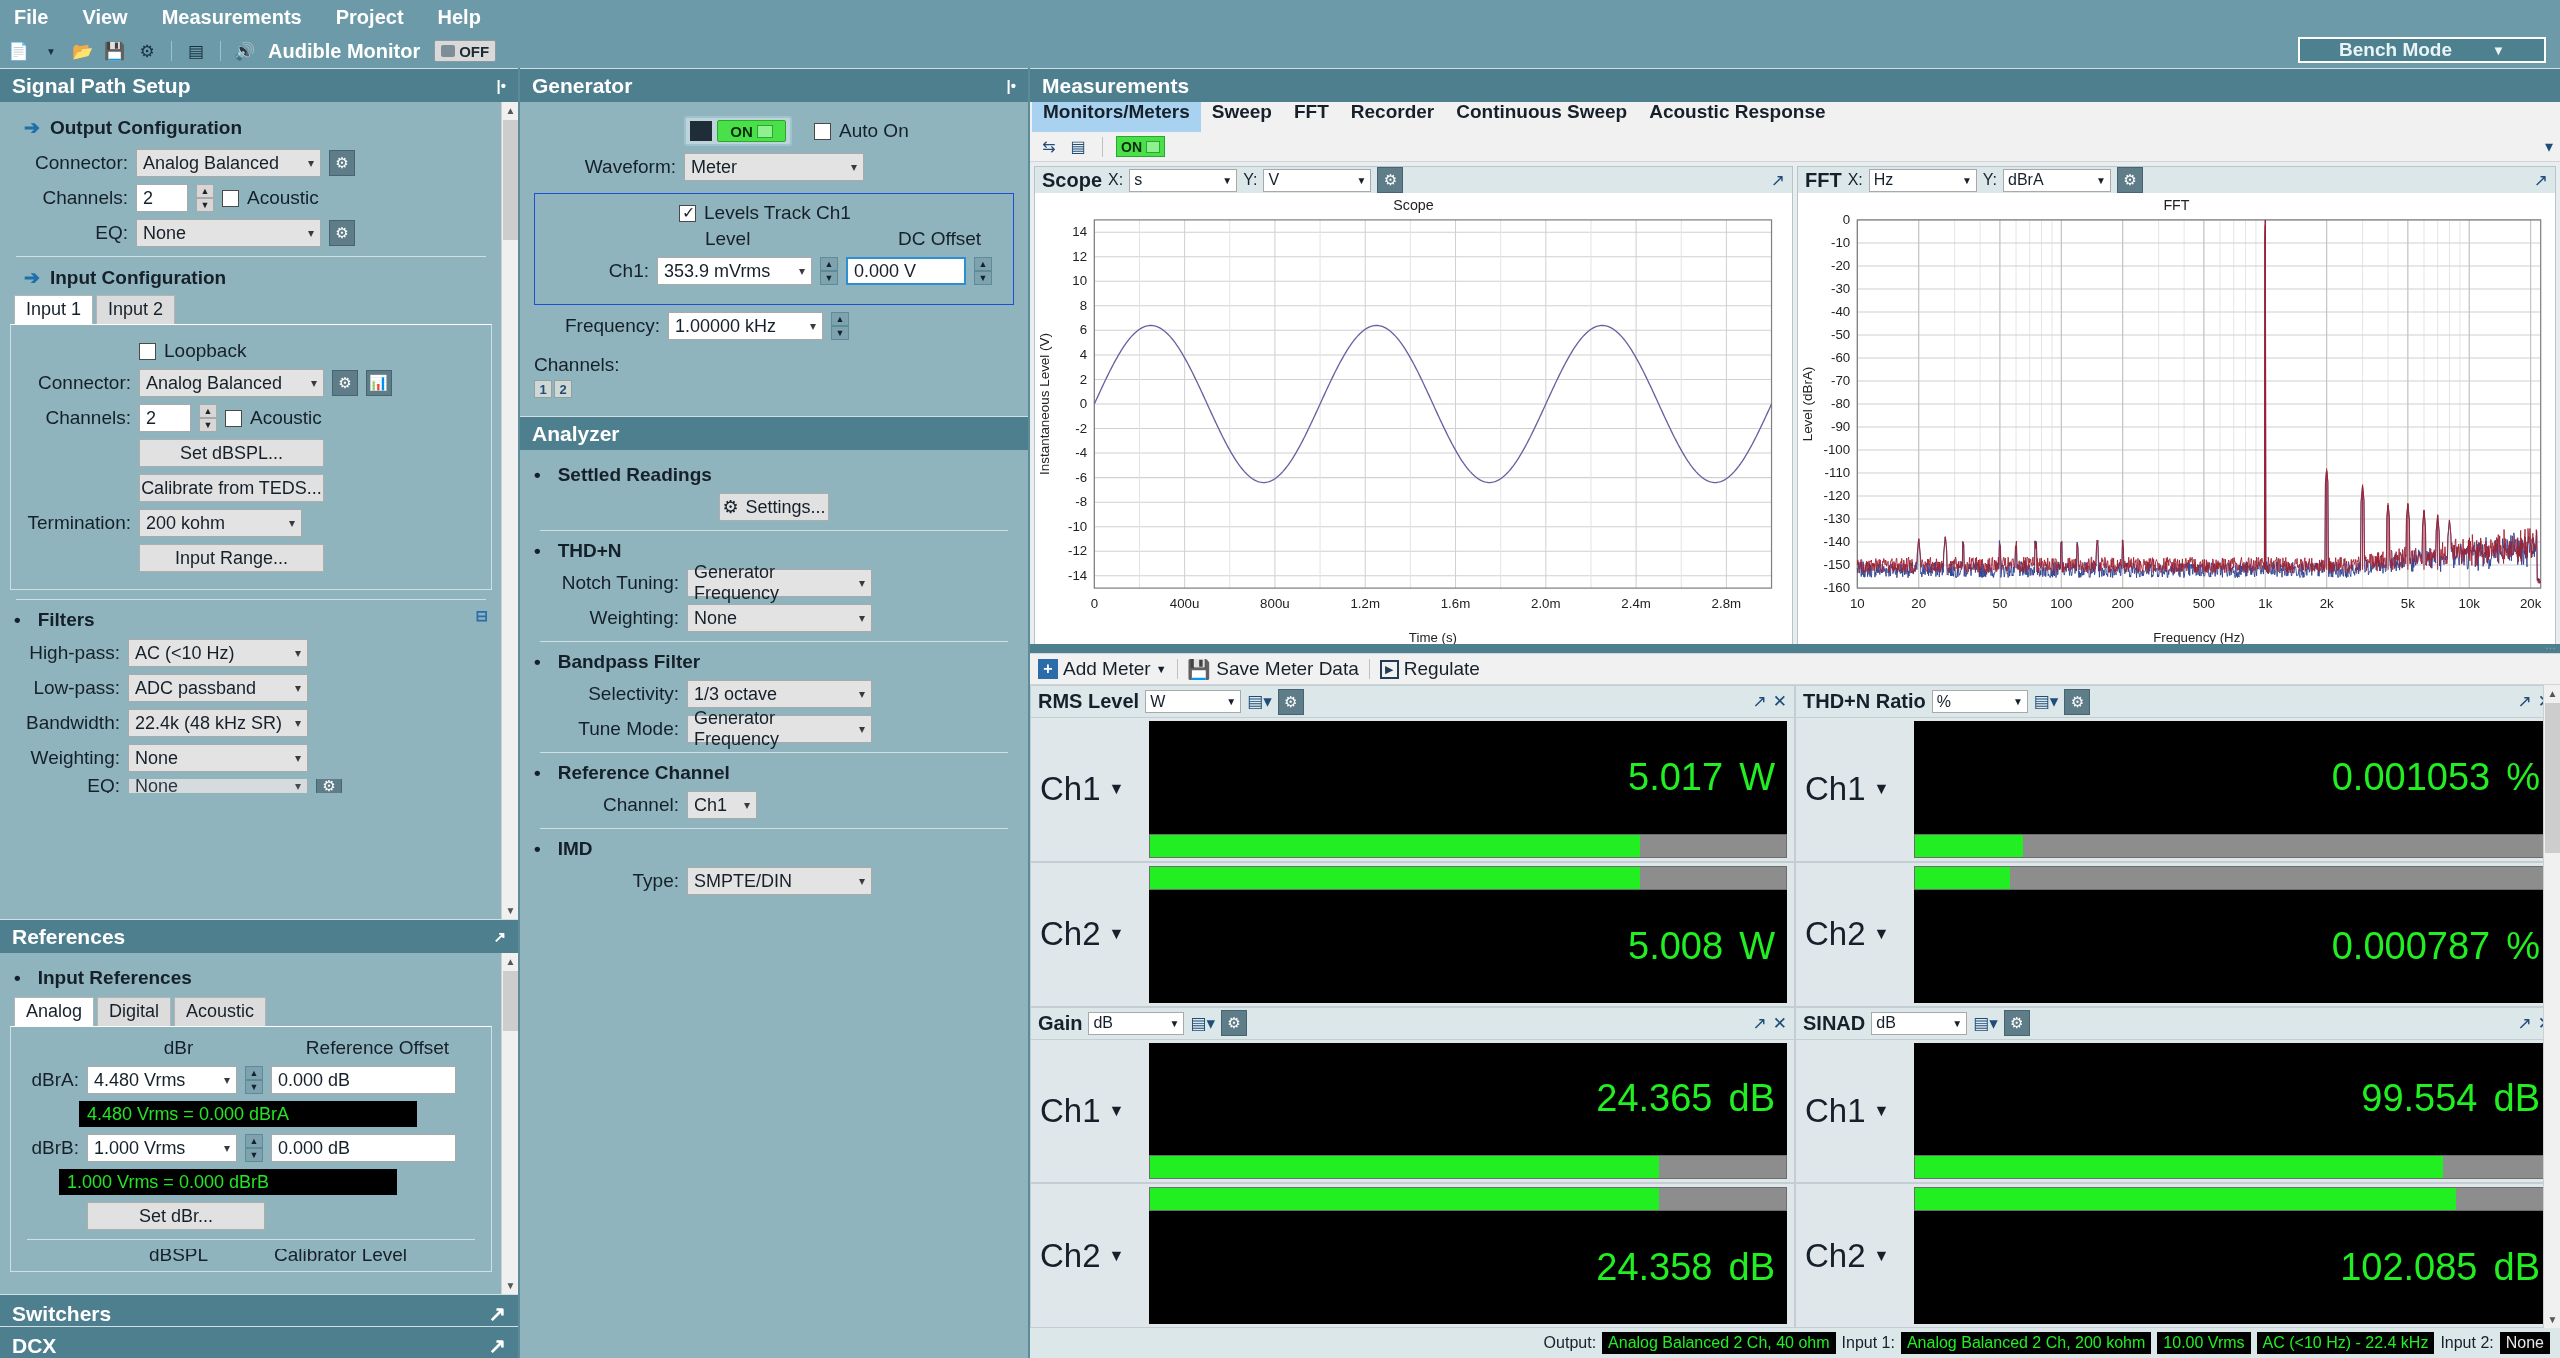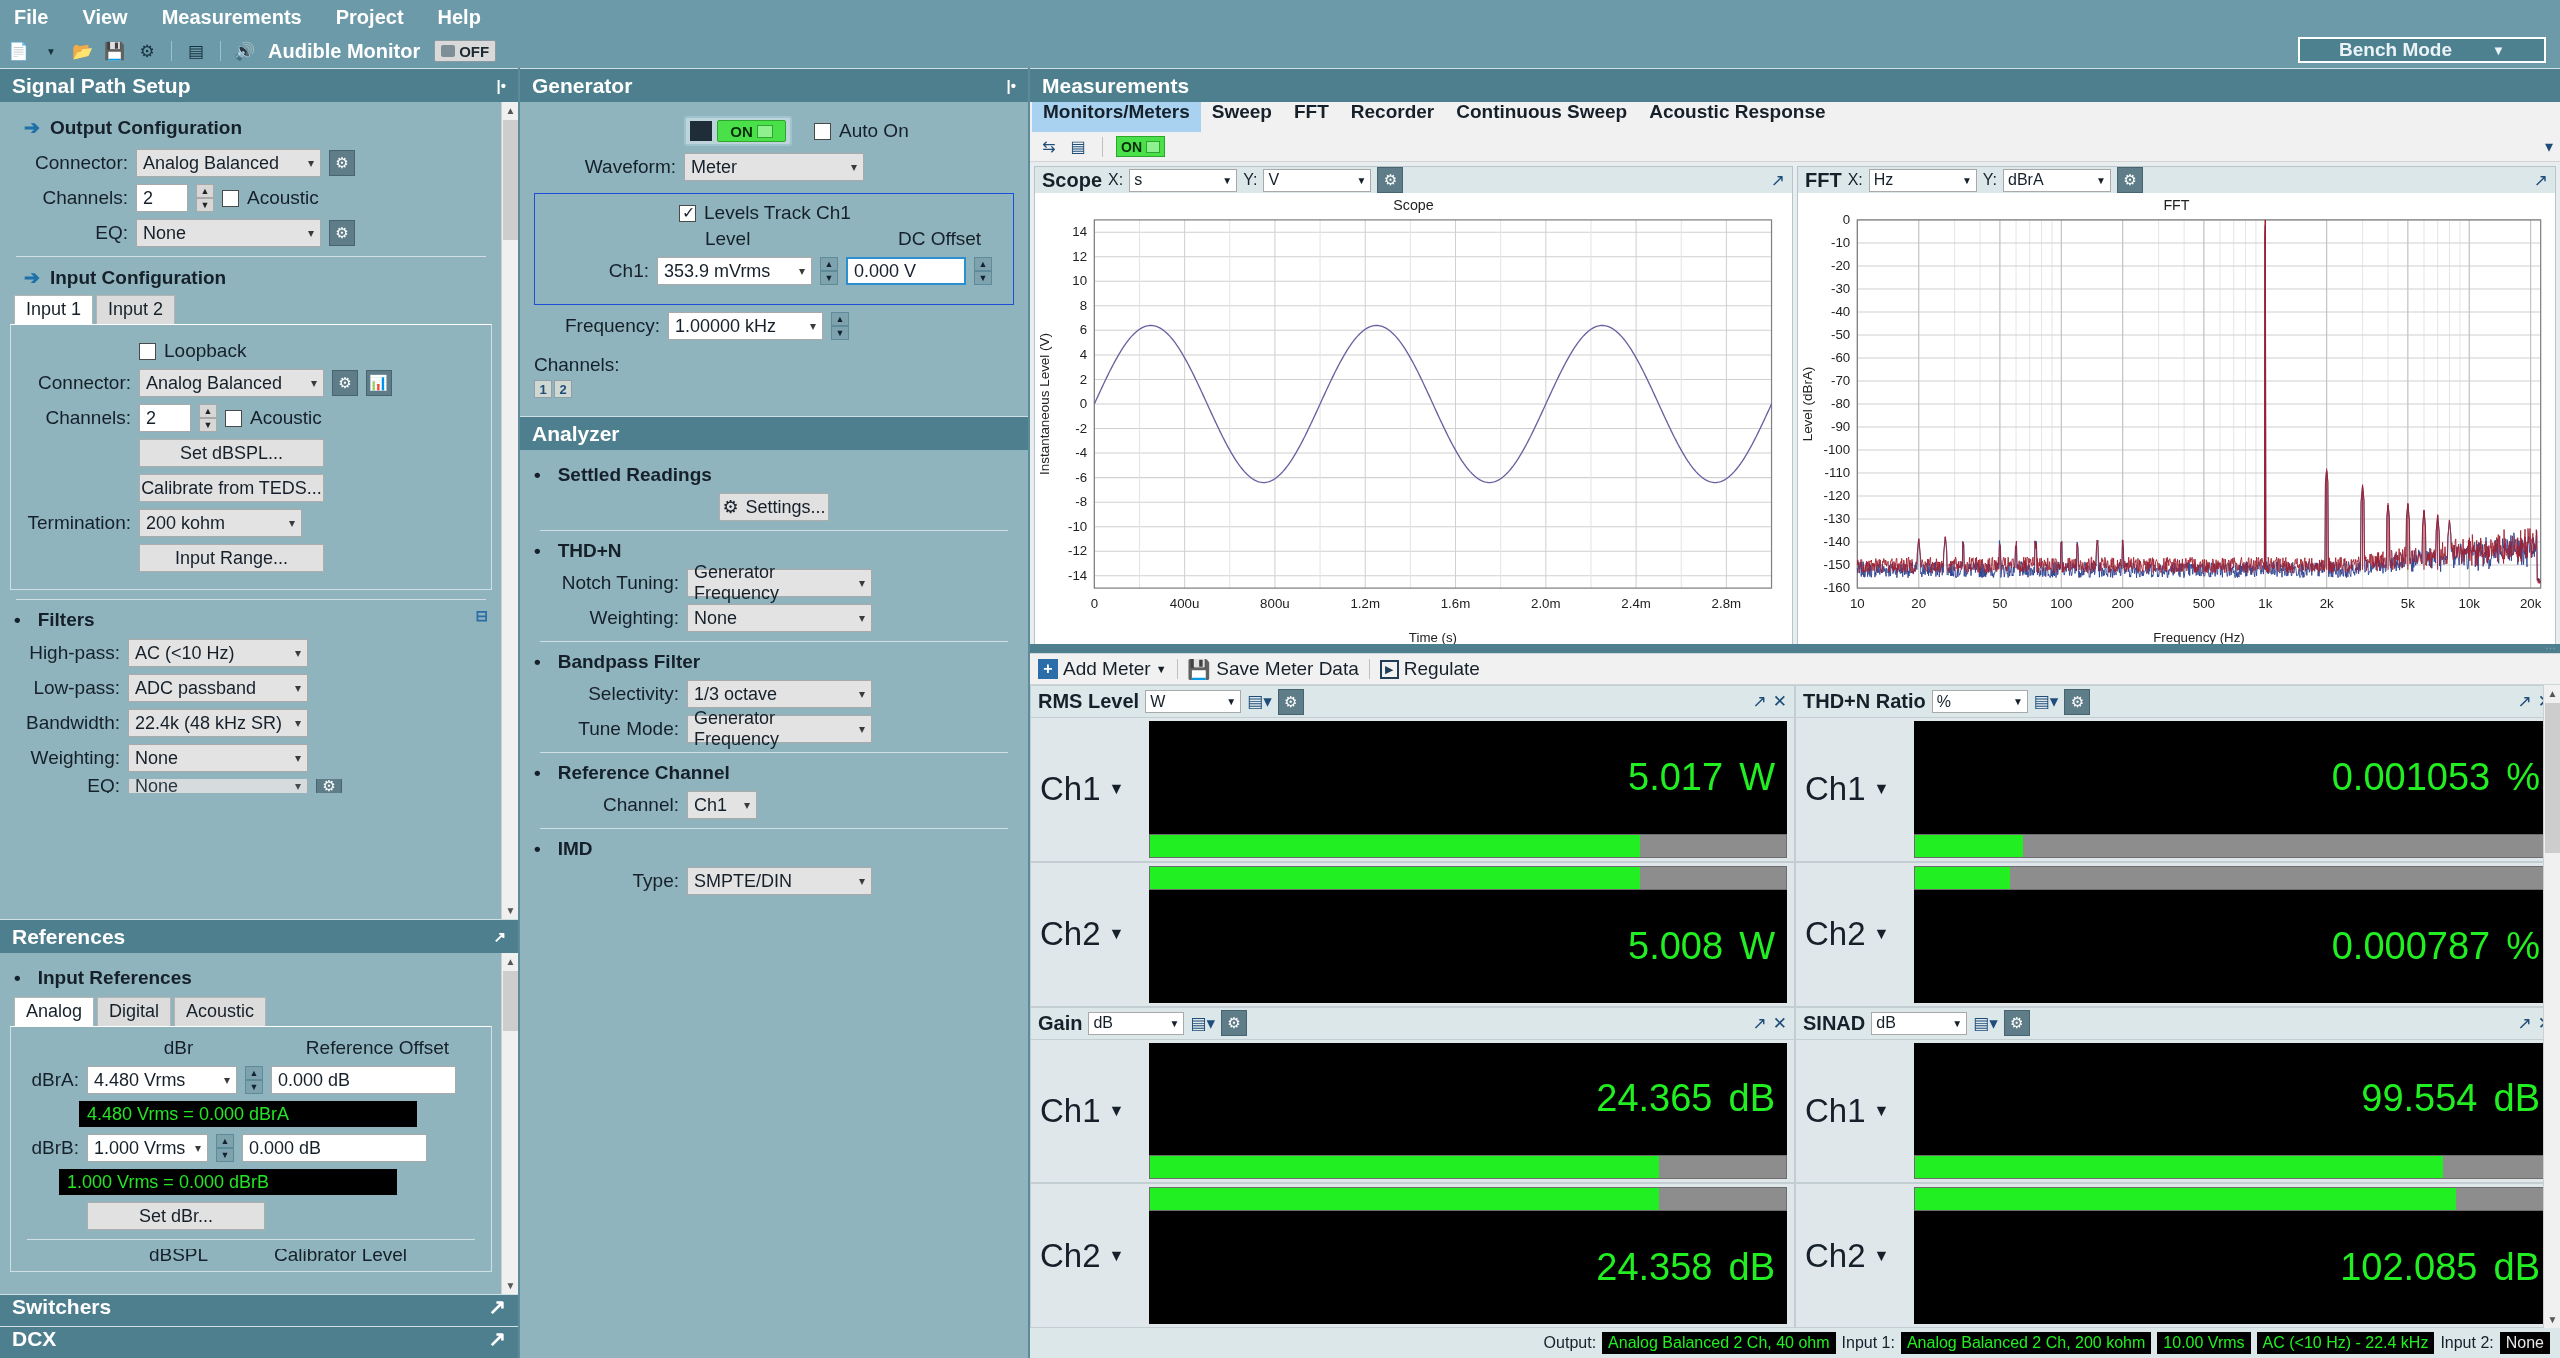--- a/index.html
+++ b/index.html
@@ -167,21 +167,21 @@
   .bargroup .fill { height:100%; background:#22ef22; }
   .mdiv { height:2px; background:#c3ced2; }
 
   .statusbar { height:30px; background:#dce7ea; display:flex; align-items:center;
                justify-content:flex-end; gap:6px; padding-right:10px; font-size:16px; }
   .stag { background:#000; color:#22ef22; padding:2px 6px; }
   .stag.dim { color:#e8e8e8; }
   .sttxt { color:#16202a; }
 
   .botbars .bb { background:#4e7f8e; color:#fff; font-weight:bold; font-size:21px; height:32px;
-                 display:flex; align-items:flex-start; justify-content:space-between; padding:0 12px;
+                 display:flex; align-items:flex-end; justify-content:space-between; padding:0 12px;
                  border-top:1px solid #cfe0e5; }
   .grip { position:absolute; right:3px; bottom:2px; font-size:11px; color:#8aa6b0; letter-spacing:1px;}
   .hsplit { height:9px; background:#4e7f8e; position:relative; }
   text { font-family:"Liberation Sans", sans-serif; }
 </style>
 </head>
 <body>
 
 <div class="menubar">
   <span class="mi">File</span>
@@ -386,21 +386,21 @@
           </span>
           <span class="spin blue">
               <i>▲</i>
               <i>▼</i>
             </span>
           <span class="num" style="width:185px">0.000 dB</span>
         </div>
         <div class="blackread" style="margin-left:58px; width:338px;">4.480 Vrms = 0.000 dBrA</div>
         <div class="row">
           <span class="lbl" style="width:58px">dBrB:</span>
-          <span class="sel white" style="width:121px">
+          <span class="sel white" style="width:150px">
             <span>1.000 Vrms</span>
             <span class="cv">▾</span>
           </span>
           <span class="spin blue">
               <i>▲</i>
               <i>▼</i>
             </span>
           <span class="num" style="width:185px">0.000 dB</span>
         </div>
         <div class="blackread" style="margin-left:38px; width:338px;">1.000 Vrms = 0.000 dBrB</div>

